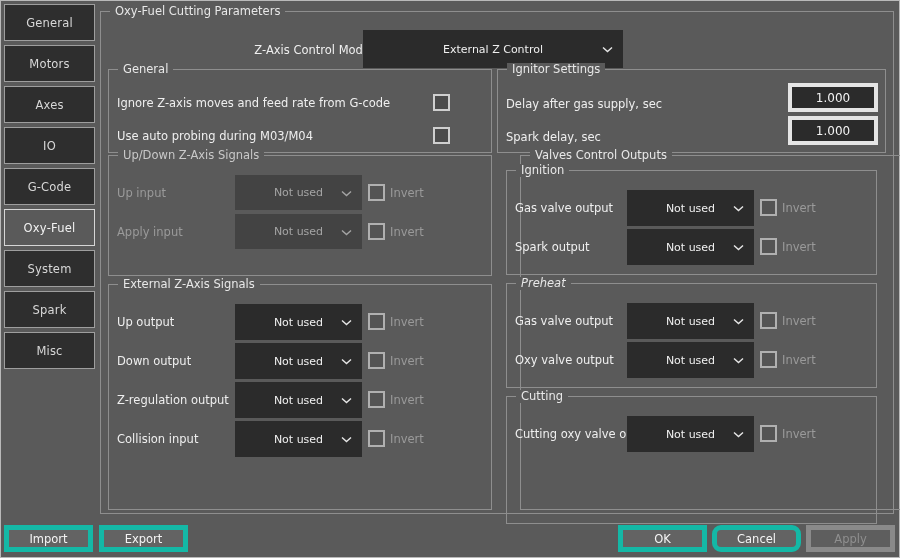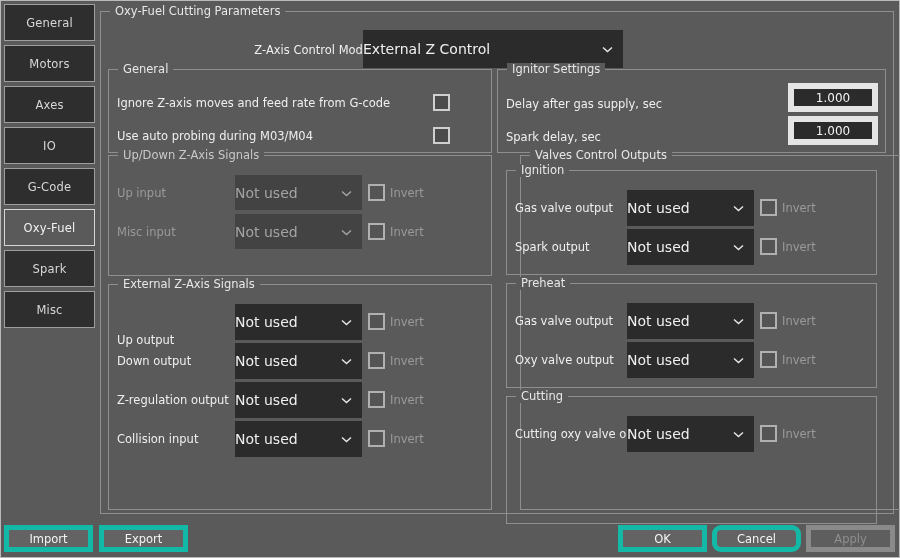--- a/index.html
+++ b/index.html
@@ -91,40 +91,40 @@
   .lbl.dim { color: #9a9a9a; }
   .lbl.right { text-align: right; }
 
   
   .combo {
     position: absolute;
     background: #2b2b2b;
     border: none;
     display: flex;
     align-items: center;
-    justify-content: flex-start;
+    justify-content: center;
     color: #f0f0f0;
-    font-size: 14px;
+    font-size: 11px;
     user-select: none;
   }
   .combo.dim { background: #434343; color: #a4a4a4; }
   .combo .ctext { pointer-events: none; }
   .combo .chev {
     position: absolute;
     right: 10px; top: 50%;
     margin-top: -3px;
     width: 11px; height: 7px;
   }
   .combo .chev svg { display: block; }
 
   
   .tfield {
     position: absolute;
     background: #2b2b2b;
-    border: 6px solid #e5e5e5;
+    border: 4px solid #e5e5e5;
     color: #f2f2f2;
     font-size: 12px;
     display: flex;
     align-items: center;
     justify-content: center;
   }
 
   
   .cbx {
     position: absolute;
@@ -175,20 +175,23 @@
     <div class="side-btn">
         <span>IO</span>
       </div>
     <div class="side-btn">
         <span>G-Code</span>
       </div>
     <div class="side-btn active">
         <span>Oxy-Fuel</span>
       </div>
     <div class="side-btn">
+        <span>System</span>
+      </div>
+    <div class="side-btn">
         <span>Spark</span>
       </div>
     <div class="side-btn">
         <span>Misc</span>
       </div>
   </div>
 
   <div class="main">
 
     <div class="gbox" style="left:0;top:6px;width:794px;height:503px;">
@@ -221,36 +224,36 @@
       <span class="ctext">Not used</span>
       <span class="chev">
         <svg viewBox="0 0 11 7" width="11" height="7">
             <path d="M1 1.4 L5.5 5.6 L10 1.4" fill="none" stroke="#a4a4a4" stroke-width="1.4"></path>
           </svg>
       </span>
     </div>
     <div class="cbx dim" style="left:268px;top:179px;"></div>
     <div class="lbl dim" style="left:290px;top:181px;">Invert</div>
 
-    <div class="lbl dim" style="left:17px;top:220px;">Misc input</div>
+    <div class="lbl dim" style="left:17px;top:220px;">Apply input</div>
     <div class="combo dim" style="left:135px;top:209px;width:127px;height:35px;">
       <span class="ctext">Not used</span>
       <span class="chev">
         <svg viewBox="0 0 11 7" width="11" height="7">
             <path d="M1 1.4 L5.5 5.6 L10 1.4" fill="none" stroke="#a4a4a4" stroke-width="1.4"></path>
           </svg>
       </span>
     </div>
     <div class="cbx dim" style="left:268px;top:218px;"></div>
     <div class="lbl dim" style="left:290px;top:220px;">Invert</div>
 
     <div class="gbox" style="left:8px;top:279px;width:384px;height:226px;">
       <div class="gtitle">External Z-Axis Signals</div>
     </div>
-    <div class="lbl" style="left:17px;top:310px;margin-top:18px;">Up output</div>
+    <div class="lbl" style="left:17px;top:310px;">Up output</div>
     <div class="combo" style="left:135px;top:299px;width:127px;height:36px;">
       <span class="ctext">Not used</span>
       <span class="chev">
         <svg viewBox="0 0 11 7" width="11" height="7">
             <path d="M1 1.4 L5.5 5.6 L10 1.4" fill="none" stroke="#e6e6e6" stroke-width="1.4"></path>
           </svg>
       </span>
     </div>
     <div class="cbx dim" style="left:268px;top:308px;"></div>
     <div class="lbl dim" style="left:290px;top:310px;">Invert</div>
@@ -327,21 +330,21 @@
     <div class="lbl dim" style="left:682px;top:235px;">Invert</div>
     <div class="combo" style="left:527px;top:224px;width:127px;height:36px;">
       <span class="ctext">Not used</span>
       <span class="chev">
         <svg viewBox="0 0 11 7" width="11" height="7">
             <path d="M1 1.4 L5.5 5.6 L10 1.4" fill="none" stroke="#e6e6e6" stroke-width="1.4"></path>
           </svg>
       </span>
     </div>
 
-    <div class="gbox" style="left:406px;top:278px;width:371px;height:105px;">
+    <div class="gbox" style="left:406px;top:278px;width:371px;height:105px;font-style:italic;">
       <div class="gtitle">Preheat</div>
     </div>
     <div class="lbl" style="left:415px;top:309px;">Gas valve output</div>
     <div class="cbx dim" style="left:660px;top:307px;"></div>
     <div class="lbl dim" style="left:682px;top:309px;">Invert</div>
     <div class="combo" style="left:527px;top:298px;width:127px;height:36px;">
       <span class="ctext">Not used</span>
       <span class="chev">
         <svg viewBox="0 0 11 7" width="11" height="7">
             <path d="M1 1.4 L5.5 5.6 L10 1.4" fill="none" stroke="#e6e6e6" stroke-width="1.4"></path>

